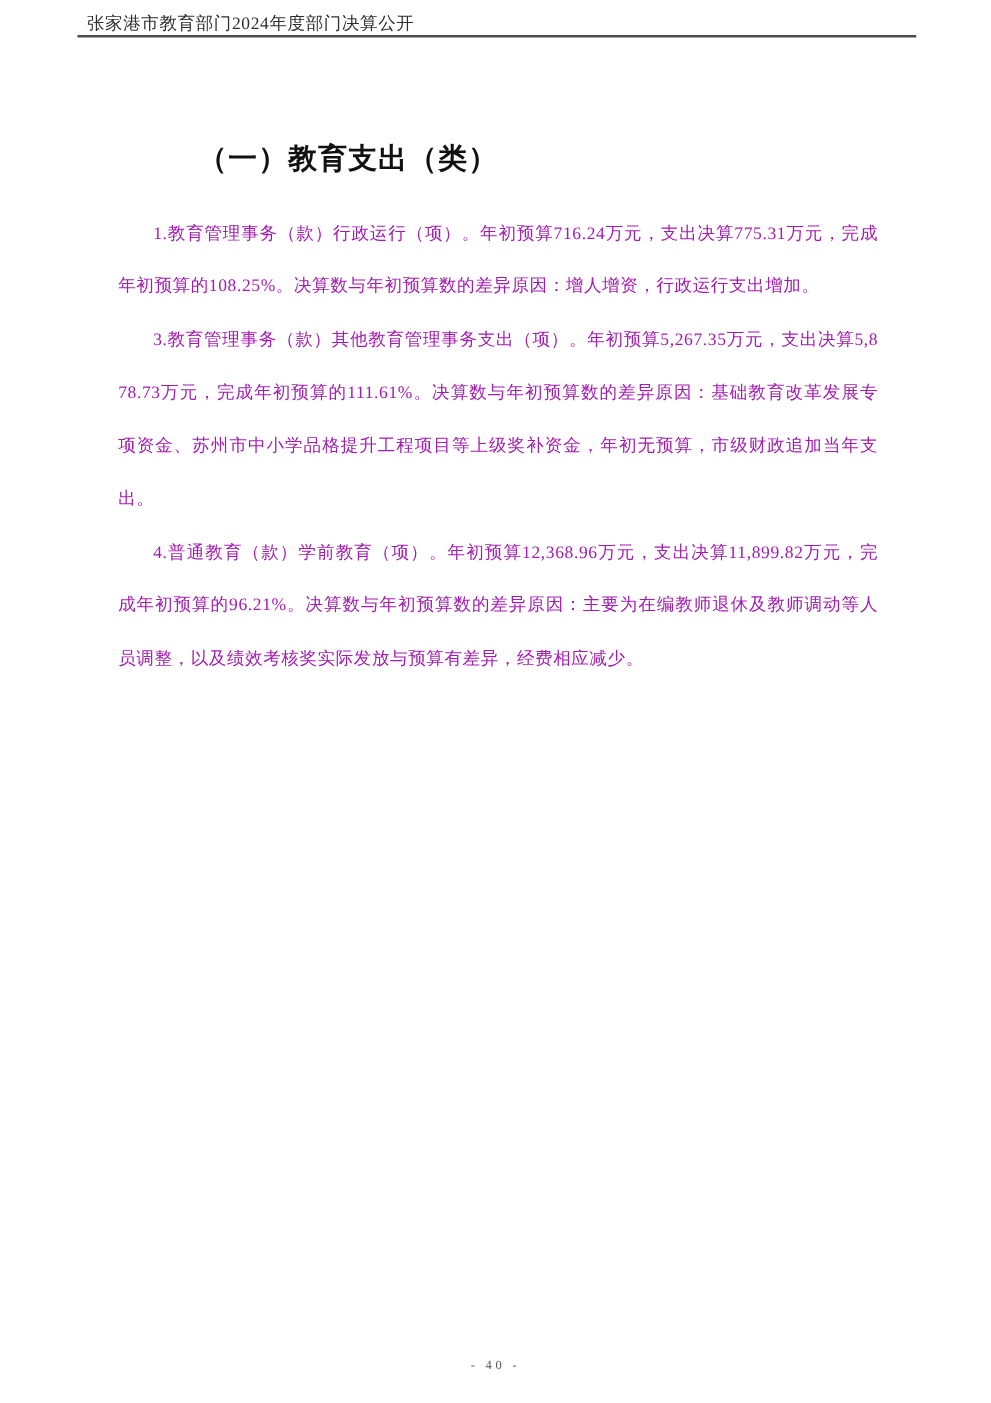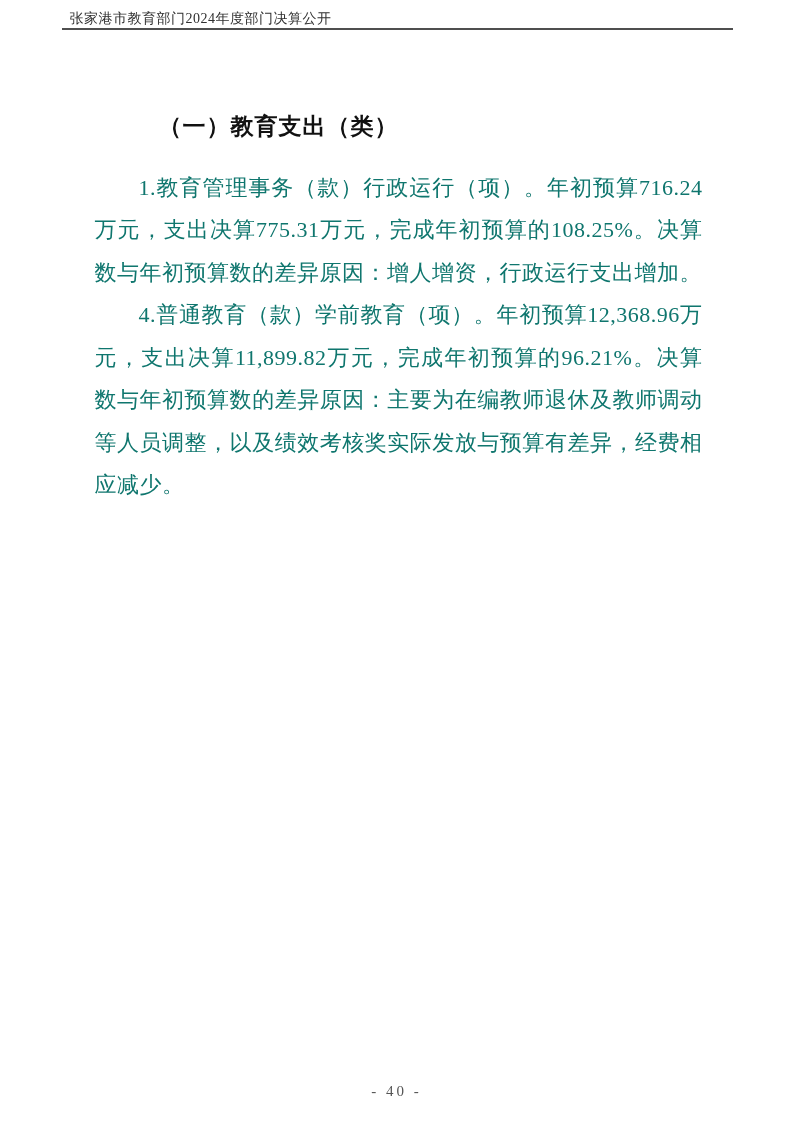--- a/index.html
+++ b/index.html
@@ -41,53 +41,54 @@
     margin: 18px;
     font-size: 23px;
     font-weight: 700;
     line-height: 42.5px;
     text-indent: 2em;
     letter-spacing: 1px;
     color: #111;
   }
   .body-para {
     margin: 0;
-    font-size: 22px;
+    font-size: 14px;
     line-height: 42.5px;
     text-align: justify;
     text-justify: inter-ideograph;
     text-indent: 2em;
     letter-spacing: 0.5px;
-    color: #0f766e;
+    color: #a21caf;
     word-break: break-all;
   }
   .footer {
     position: absolute;
     bottom: 22px;
     left: 0;
     right: 0;
     text-align: center;
   }
   .page-number {
-    font-size: 15px;
+    font-size: 10px;
     color: #555555;
     letter-spacing: 3px;
   }
 </style>
 </head>
 <body>
 
 <div class="page">
 
   <div class="header-text">张家港市教育部门2024年度部门决算公开</div>
   <div class="header-rule"></div>
 
   <div class="content">
     <h2 class="section-title">（一）教育支出（类）</h2>
     <p class="body-para">1.教育管理事务（款）行政运行（项）。年初预算716.24万元，支出决算775.31万元，完成年初预算的108.25%。决算数与年初预算数的差异原因：增人增资，行政运行支出增加。</p>
+    <p class="body-para">3.教育管理事务（款）其他教育管理事务支出（项）。年初预算5,267.35万元，支出决算5,878.73万元，完成年初预算的111.61%。决算数与年初预算数的差异原因：基础教育改革发展专项资金、苏州市中小学品格提升工程项目等上级奖补资金，年初无预算，市级财政追加当年支出。</p>
     <p class="body-para">4.普通教育（款）学前教育（项）。年初预算12,368.96万元，支出决算11,899.82万元，完成年初预算的96.21%。决算数与年初预算数的差异原因：主要为在编教师退休及教师调动等人员调整，以及绩效考核奖实际发放与预算有差异，经费相应减少。</p>
   </div>
 
   <div class="footer">
     <span class="page-number">- 40 -</span>
   </div>
 
 </div>
 
 </body></html>

